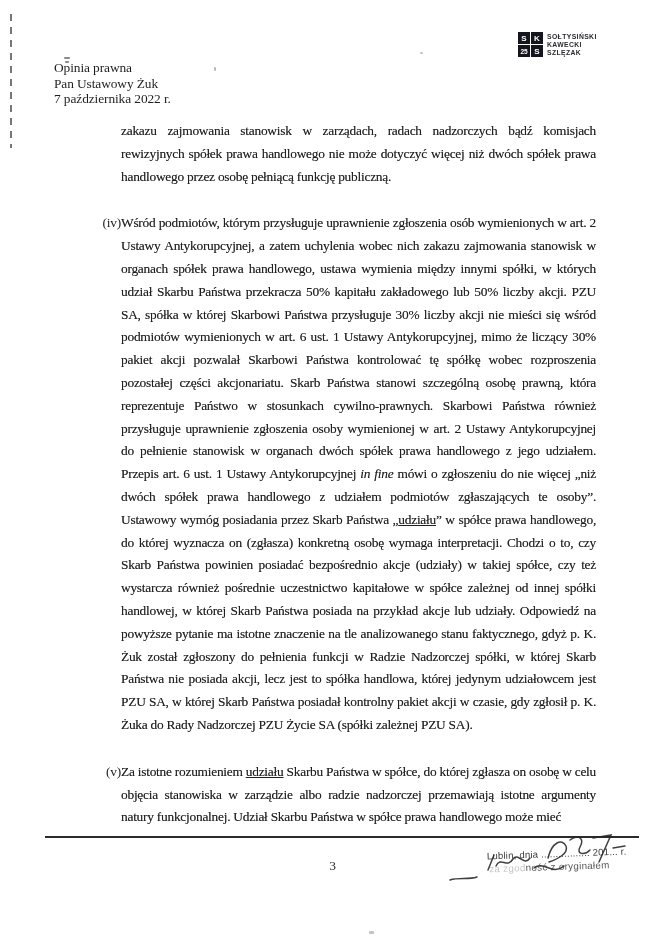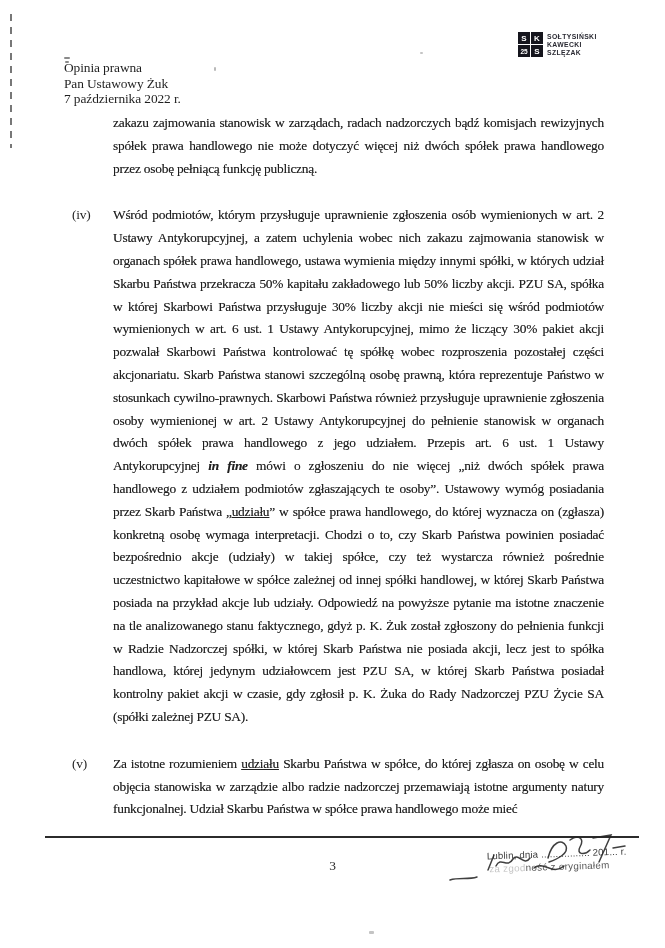--- a/index.html
+++ b/index.html
@@ -13,47 +13,47 @@
   
   .margin-dashes{
     position:absolute;left:10px;top:14px;width:2px;height:134px;
     background:repeating-linear-gradient(to bottom,#4a4a4a 0 7px,transparent 7px 13px);
     opacity:.75;
   }
   .speck{position:absolute;background:#8a8a8a;border-radius:1px;}
 
   
   .header-left{
-    position:absolute;left:64px;top:60px;font-size:13.4px;line-height:15.6px;
+    position:absolute;left:54px;top:60px;font-size:13.4px;line-height:15.6px;
     letter-spacing:-0.1px;
   }
   .logo{position:absolute;left:518px;top:32px;display:flex;align-items:flex-start;gap:4px;}
   .logo-grid{display:grid;grid-template-columns:12px 12px;grid-template-rows:12px 12px;gap:1px;}
   .logo-cell{
     background:#15151d;color:#fff;display:flex;align-items:center;justify-content:center;
     font-family:"Liberation Sans", sans-serif;font-size:8px;font-weight:bold;
   }
   .logo-cell.small{font-size:6.5px;}
   .logo-text{
     font-family:"Liberation Sans", sans-serif;font-size:6.8px;line-height:8.2px;
     letter-spacing:.4px;color:#2a2a33;padding-top:1px;font-weight:bold;
   }
 
   
   .body{position:absolute;left:72px;top:112px;width:532px;}
-  .para{display:flex;margin:0;}
+  .para{display:flex;margin:8px;}
   .para + .para{margin-top:24px;}
   .para-label{
-    width:41px;flex:0 0 41px;font-size:13.4px;line-height:22.8px;letter-spacing:-0.2px;
+    width:41px;flex:0 0 41px;font-size:13.4px;line-height:22.8px;letter-spacing:-0.2px;text-align:right;
   }
   .para-text{
     width:491px;text-align:justify;font-size:13.4px;line-height:22.8px;
     letter-spacing:-0.25px;text-shadow:0 0 .4px rgba(40,40,40,.55);
   }
-  .it{font-style:italic;font-weight:bold;}
+  .it{font-style:italic;}
   .ul{text-decoration:underline;}
 
   
   .footnote-rule{position:absolute;left:45px;top:836px;width:594px;height:2px;background:#2b2b2b;}
   .footnote{
     position:absolute;left:47px;top:843px;width:575px;font-size:10.8px;line-height:13px;
     letter-spacing:-0.15px;text-shadow:0 0 .3px rgba(40,40,40,.5);
   }
   .footnote sup{font-size:8px;}
   .page-number{

